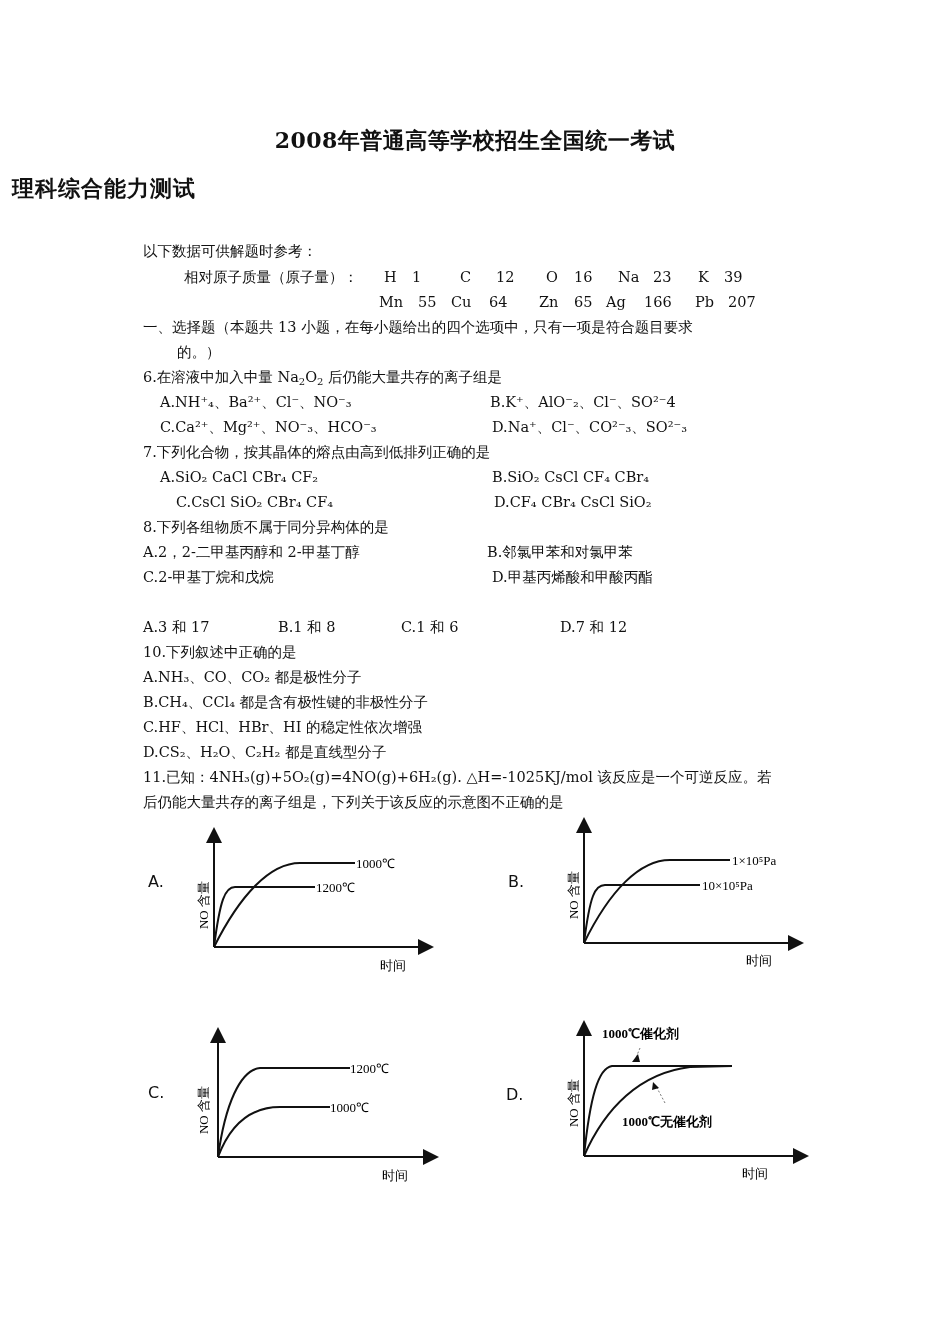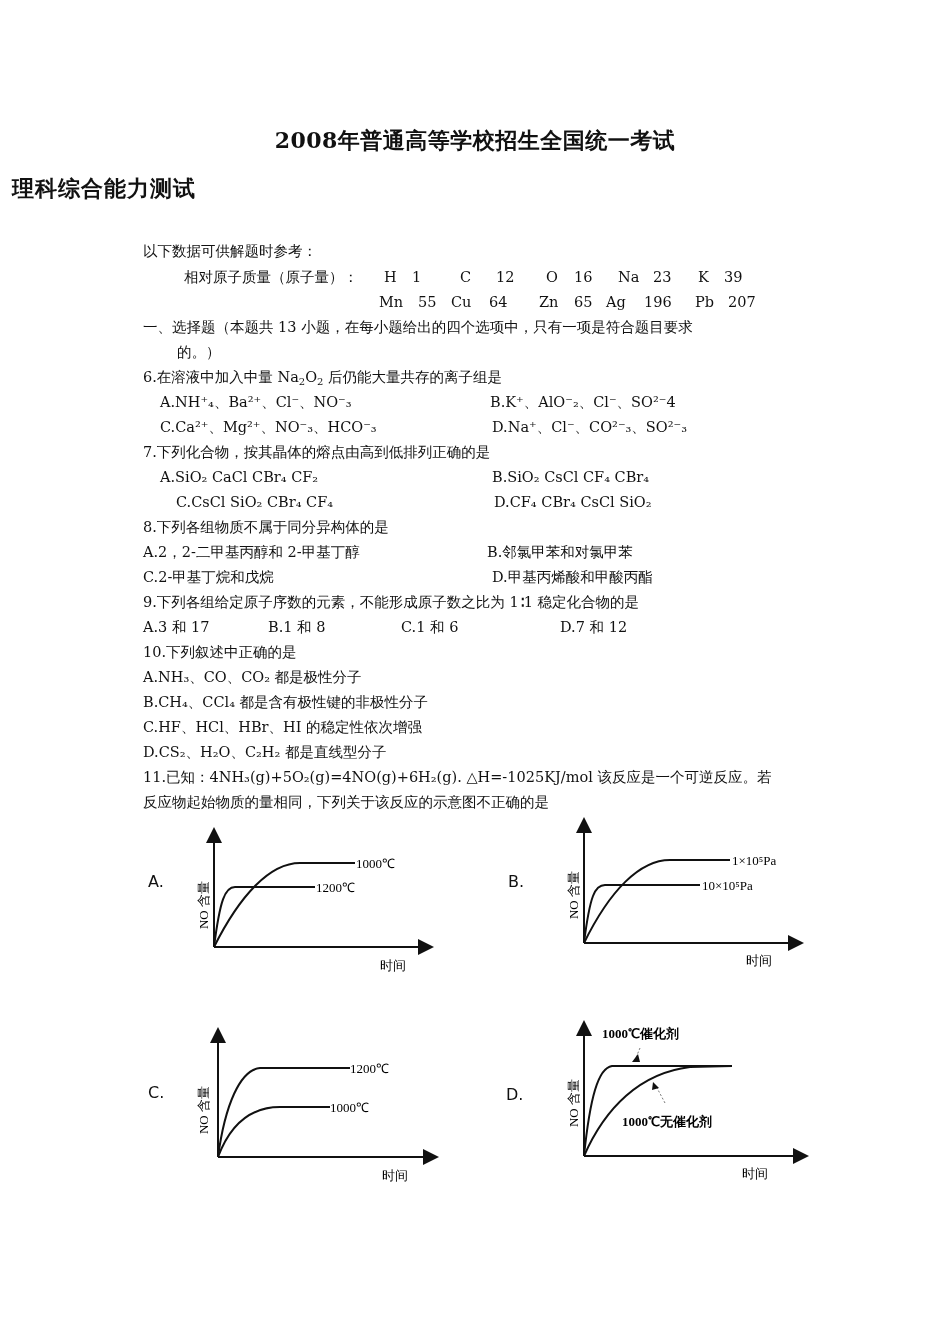--- a/index.html
+++ b/index.html
@@ -43,21 +43,21 @@
     <span style="position:absolute;left:540px">39</span>
   </div>
   <div class="line mass-row" style="top:292px">
     <span style="position:absolute;left:195px">Mn</span>
     <span style="position:absolute;left:234px">55</span>
     <span style="position:absolute;left:267px">Cu</span>
     <span style="position:absolute;left:305px">64</span>
     <span style="position:absolute;left:355px">Zn</span>
     <span style="position:absolute;left:390px">65</span>
     <span style="position:absolute;left:422px">Ag</span>
-    <span style="position:absolute;left:460px">196</span>
+    <span style="position:absolute;left:460px">166</span>
     <span style="position:absolute;left:511px">Pb</span>
     <span style="position:absolute;left:544px">207</span>
   </div>
 
   <div class="line" style="top:317px">一、选择题（本题共 13 小题，在每小题给出的四个选项中，只有一项是符合题目要求</div>
   <div class="line" style="top:342px;left:177px">的。）</div>
 
   <div class="line" style="top:367px">
     <span>6.在溶液中加入中量 Na</span><sub>2</sub><span>O</span><sub>2</sub><span> 后仍能大量共存的离子组是</span>
   </div>
@@ -71,34 +71,33 @@
   <div class="col2" style="top:467px;left:492px">B.SiO₂   CsCl    CF₄   CBr₄</div>
   <div class="col2" style="top:492px;left:176px">C.CsCl    SiO₂    CBr₄   CF₄</div>
   <div class="col2" style="top:492px;left:494px">D.CF₄    CBr₄   CsCl   SiO₂</div>
 
   <div class="line" style="top:517px">8.下列各组物质不属于同分异构体的是</div>
   <div class="col2" style="top:542px;left:143px">A.2，2-二甲基丙醇和 2-甲基丁醇</div>
   <div class="col2" style="top:542px;left:487px">B.邻氯甲苯和对氯甲苯</div>
   <div class="col2" style="top:567px;left:143px">C.2-甲基丁烷和戊烷</div>
   <div class="col2" style="top:567px;left:492px">D.甲基丙烯酸和甲酸丙酯</div>
 
-  <div class="line" style="top:592px">9.下列各组给定原子序数的元素，不能形成原子数之比为 1∶1 稳定化合物的是</div>
   <div class="col2" style="top:617px;left:143px">A.3 和 17</div>
-  <div class="col2" style="top:617px;left:268px">B.1 和 8</div>
+  <div class="col2" style="top:617px;left:278px">B.1 和 8</div>
   <div class="col2" style="top:617px;left:401px">C.1 和 6</div>
   <div class="col2" style="top:617px;left:560px">D.7 和 12</div>
 
   <div class="line" style="top:642px">10.下列叙述中正确的是</div>
   <div class="line" style="top:667px">A.NH₃、CO、CO₂ 都是极性分子</div>
   <div class="line" style="top:717px">C.HF、HCl、HBr、HI 的稳定性依次增强</div>
   <div class="line" style="top:692px">B.CH₄、CCl₄ 都是含有极性键的非极性分子</div>
   <div class="line" style="top:742px">D.CS₂、H₂O、C₂H₂ 都是直线型分子</div>
 
   <div class="line" style="top:767px">11.已知：4NH₃(g)+5O₂(g)=4NO(g)+6H₂(g).  △H=-1025KJ/mol 该反应是一个可逆反应。若</div>
-  <div class="line" style="top:792px">反应物起始物质的量相同，下列关于该反应的示意图不正确的是</div>
+  <div class="line" style="top:792px">后仍能大量共存的离子组是，下列关于该反应的示意图不正确的是</div>
 
   <div class="glabel" style="left:148px;top:872px">A.</div>
   <svg class="graph" style="left:190px;top:825px" width="260" height="150" viewBox="0 0 260 150">
     <defs>
         <marker id="arr" markerWidth="8" markerHeight="8" refX="6" refY="4" orient="auto">
           <path d="M0,0 L8,4 L0,8 z" fill="#111"></path>
         </marker>
       </defs>
     <line x1="24" y1="122" x2="24" y2="6" stroke="#111" stroke-width="2" marker-end="url(#arr)"></line>
     <line x1="24" y1="122" x2="240" y2="122" stroke="#111" stroke-width="2" marker-end="url(#arr)"></line>

